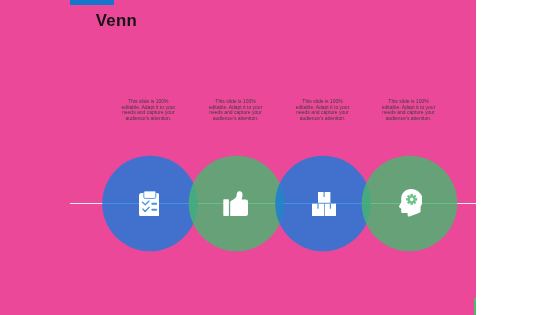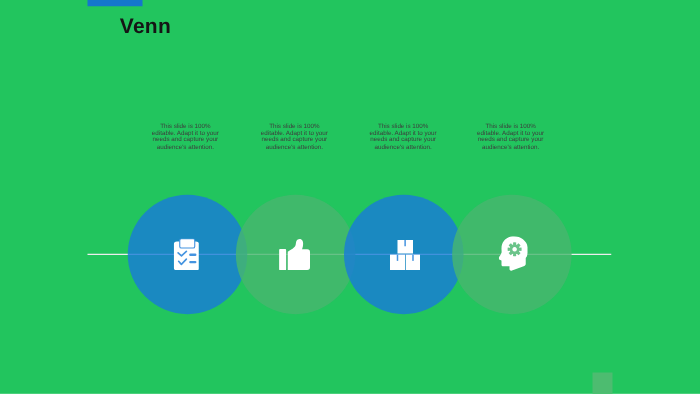--- a/index.html
+++ b/index.html
@@ -1,18 +1,18 @@
 <!DOCTYPE html>
 <html><head>
 <meta charset="utf-8">
 <style>
   html,body{margin:0;padding:0;}
   body{width:560px;height:315px;background:#ffffff;
        font-family:"Liberation Sans",sans-serif;overflow:hidden;}
-  .slide{position:relative;width:560px;height:315px;background:#22c55e;overflow:hidden;}
+  .slide{position:relative;width:476px;height:315px;background:#ec4899;overflow:hidden;}
 
   .accent-bar{position:absolute;left:70px;top:0;width:44px;height:5px;background:#1576CC;}
 
   .title{position:absolute;left:95.8px;top:12.5px;font-size:16.8px;font-weight:bold;
          color:#151515;letter-spacing:0.25px;line-height:16.8px;
          white-space:nowrap;transform:translateZ(0);}
 
   .axis-line{position:absolute;left:70px;top:203px;width:419px;height:1px;background:#ededed;}
 
   .venn{position:absolute;left:0;top:0;width:560px;height:315px;}

